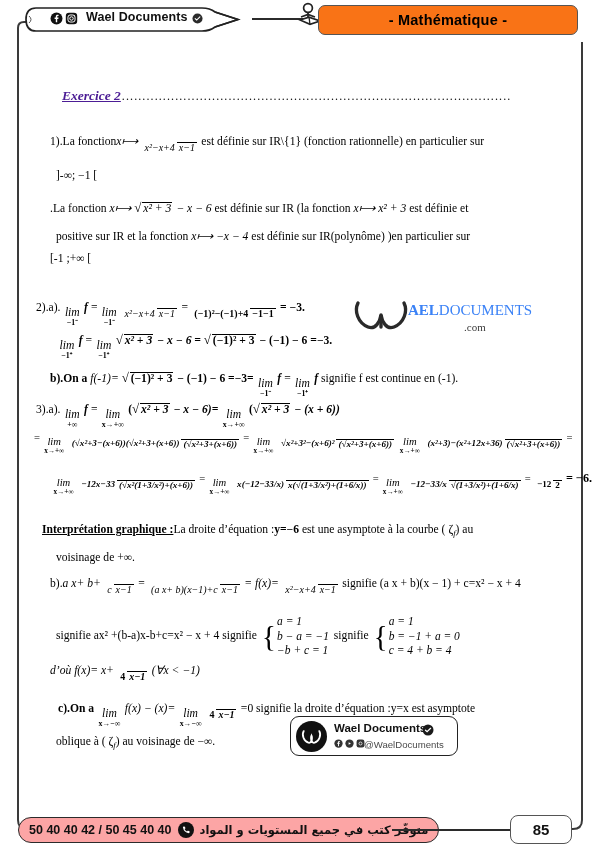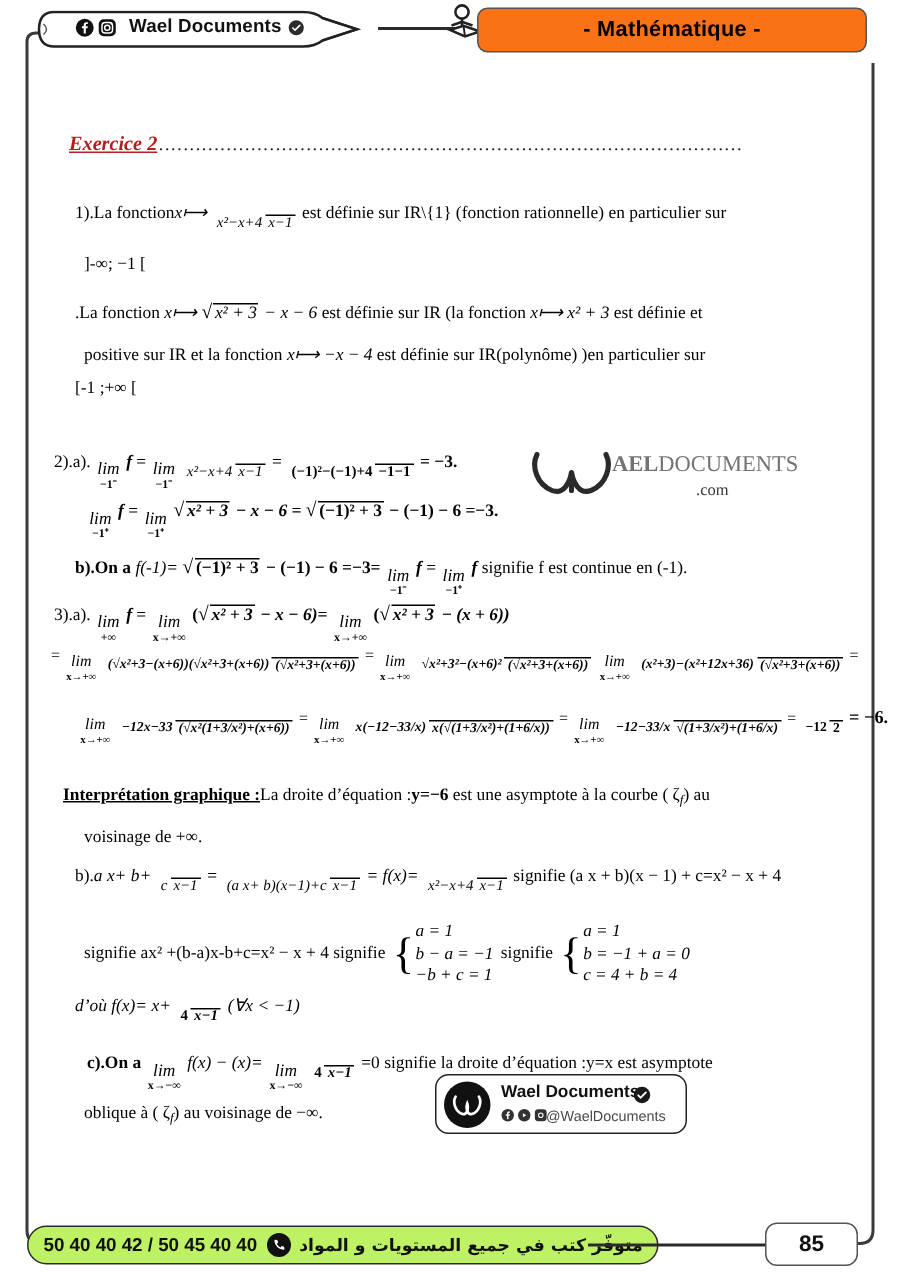--- a/index.html
+++ b/index.html
@@ -51,21 +51,21 @@
   
   .content { position: absolute; left: 0; top: 0; width: 600px; height: 850px; }
 
   .ex-title-row {
     position: absolute; left: 46px; top: 88px; width: 510px;
     display: flex; align-items: baseline;
   }
   .ex-title {
     font-family: "Liberation Serif", serif;
     font-style: italic; font-weight: bold; font-size: 13.5px;
-    text-decoration: underline; white-space: nowrap; color: #b91c1c;
+    text-decoration: underline; white-space: nowrap; color: #4c1d95; margin-left: 16px;
   }
   .dots { flex: 1; font-size: 12px; letter-spacing: 1.1px; color: #111;
           overflow: hidden; white-space: nowrap; margin-left: 1px; }
 
   .ln {
     position: absolute;
     font-family: "Liberation Serif", serif;
     font-size: 11.6px; line-height: 1.1; color: #000;
     white-space: nowrap;
   }
@@ -96,21 +96,21 @@
   
   .sys { display: inline-flex; align-items: center; vertical-align: middle; margin: 0 2px; }
   .sys .brace { font-size: 2.55em; line-height: .62; font-weight: 300; margin-right: 1px; }
   .sys .rows { display: inline-flex; flex-direction: column; line-height: 1.28;
                font-style: italic; font-size: .99em; }
   .sys .rows span { white-space: nowrap; }
 
   
   .watermark { position: absolute; left: 352px; top: 293px; width: 190px; height: 56px; }
   .wm-text { position: absolute; left: 56px; top: 9px;
-             font-family: "Liberation Serif", serif; font-size: 15px; color: #737373; }
+             font-family: "Liberation Serif", serif; font-size: 15px; color: #3b82f6; }
   .wm-text b { font-weight: bold; }
   .wm-dot { position: absolute; left: 112px; top: 28px;
             font-family: "Liberation Serif", serif; font-size: 11px; color: #3a3a3a; }
 
   
   .bottom-badge {
     position: absolute; left: 290px; top: 716px; width: 168px; height: 40px;
     border: 1.5px solid #222; border-radius: 9px; background: #fff;
   }
   .bb-logo { position: absolute; left: 5px; top: 4px; width: 31px; height: 31px;
@@ -120,21 +120,21 @@
              font-size: 11.5px; color: #111; white-space: nowrap; }
   .bb-check { position: absolute; left: 131px; top: 6.5px; }
   .bb-icons { position: absolute; left: 43px; top: 22px; display: flex; gap: 2px; align-items: center; }
   .bb-handle { position: absolute; left: 73px; top: 22px;
                font-family: "Liberation Sans", sans-serif; font-size: 9.6px;
                color: #4a4a4a; white-space: nowrap; }
 
   
   .footer-pill {
     position: absolute; left: 18px; top: 817px; height: 26px;
-    border: 1.8px solid #2b2b2b; border-radius: 13px; background: #bef264;
+    border: 1.8px solid #2b2b2b; border-radius: 13px; background: #fca5a5;
     display: flex; align-items: center; padding: 0 10px; gap: 6px;
   }
   .phones { font-family: "Liberation Sans", sans-serif; font-weight: bold;
             font-size: 12.5px; color: #111; white-space: nowrap; direction: ltr; }
   .arabic { font-family: "DejaVu Sans", sans-serif; font-weight: bold;
             font-size: 11.5px; color: #111; white-space: nowrap; direction: rtl; }
   .phone-ic { width: 16px; height: 16px; border-radius: 50%; background: #111;
               display: inline-flex; align-items: center; justify-content: center; }
 
   .footer-line { position: absolute; left: 392px; top: 829px; width: 120px; height: 2px; background: #2b2b2b; }

